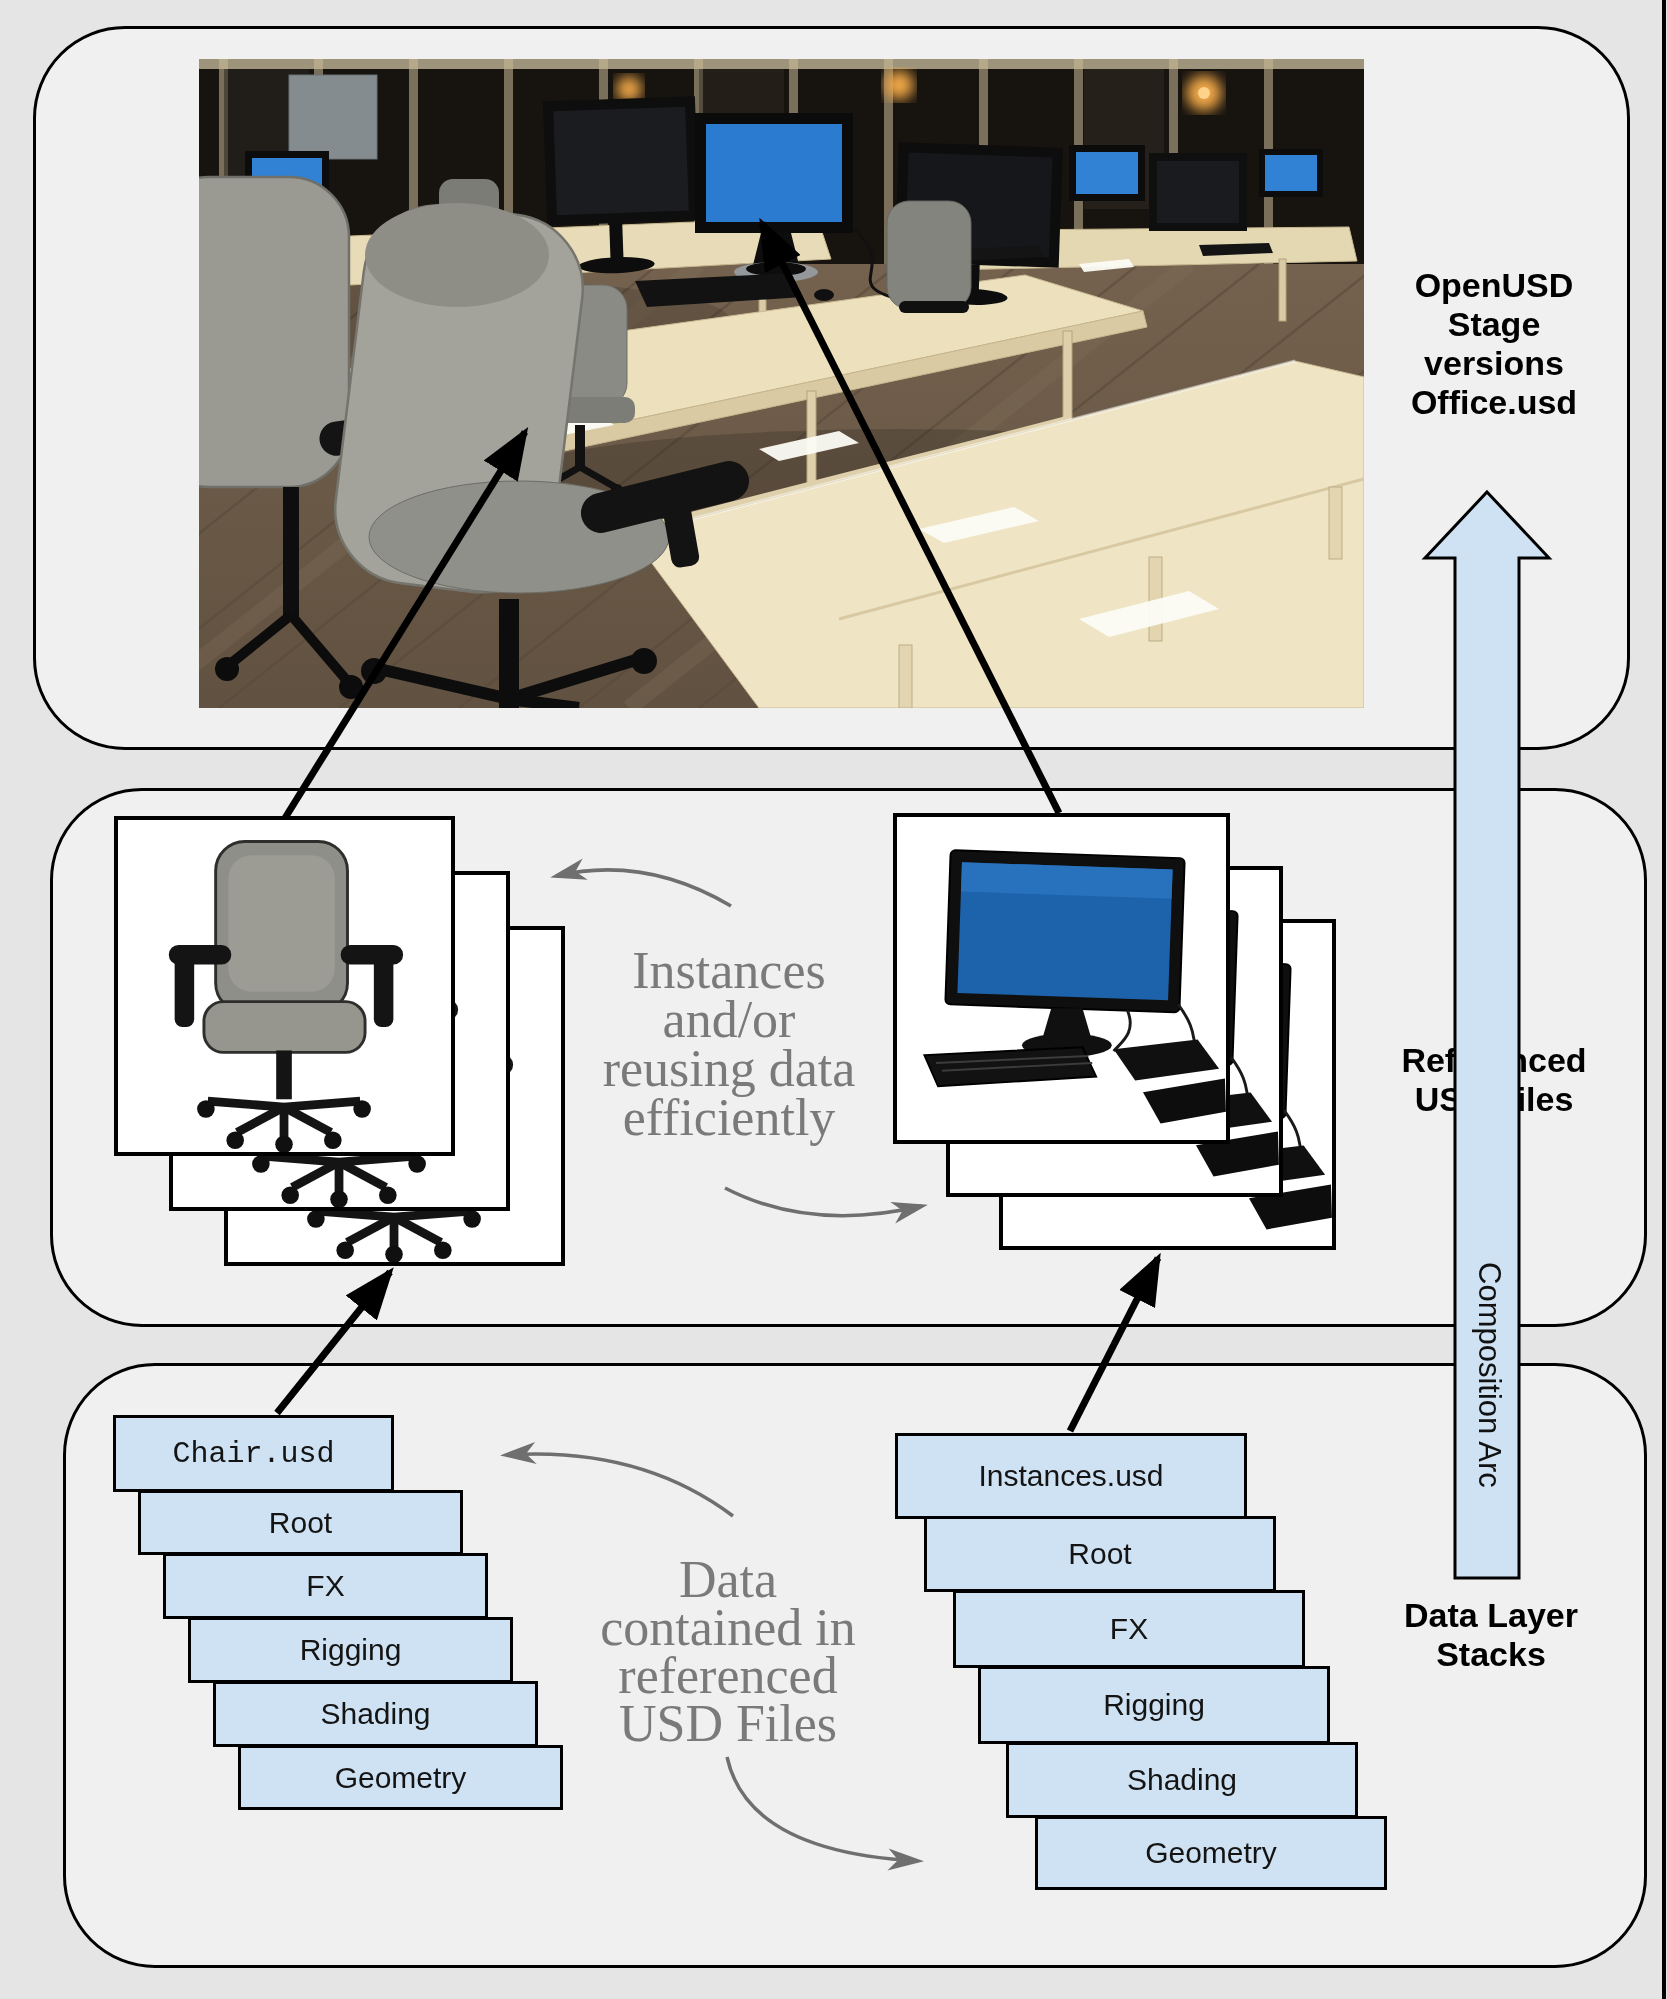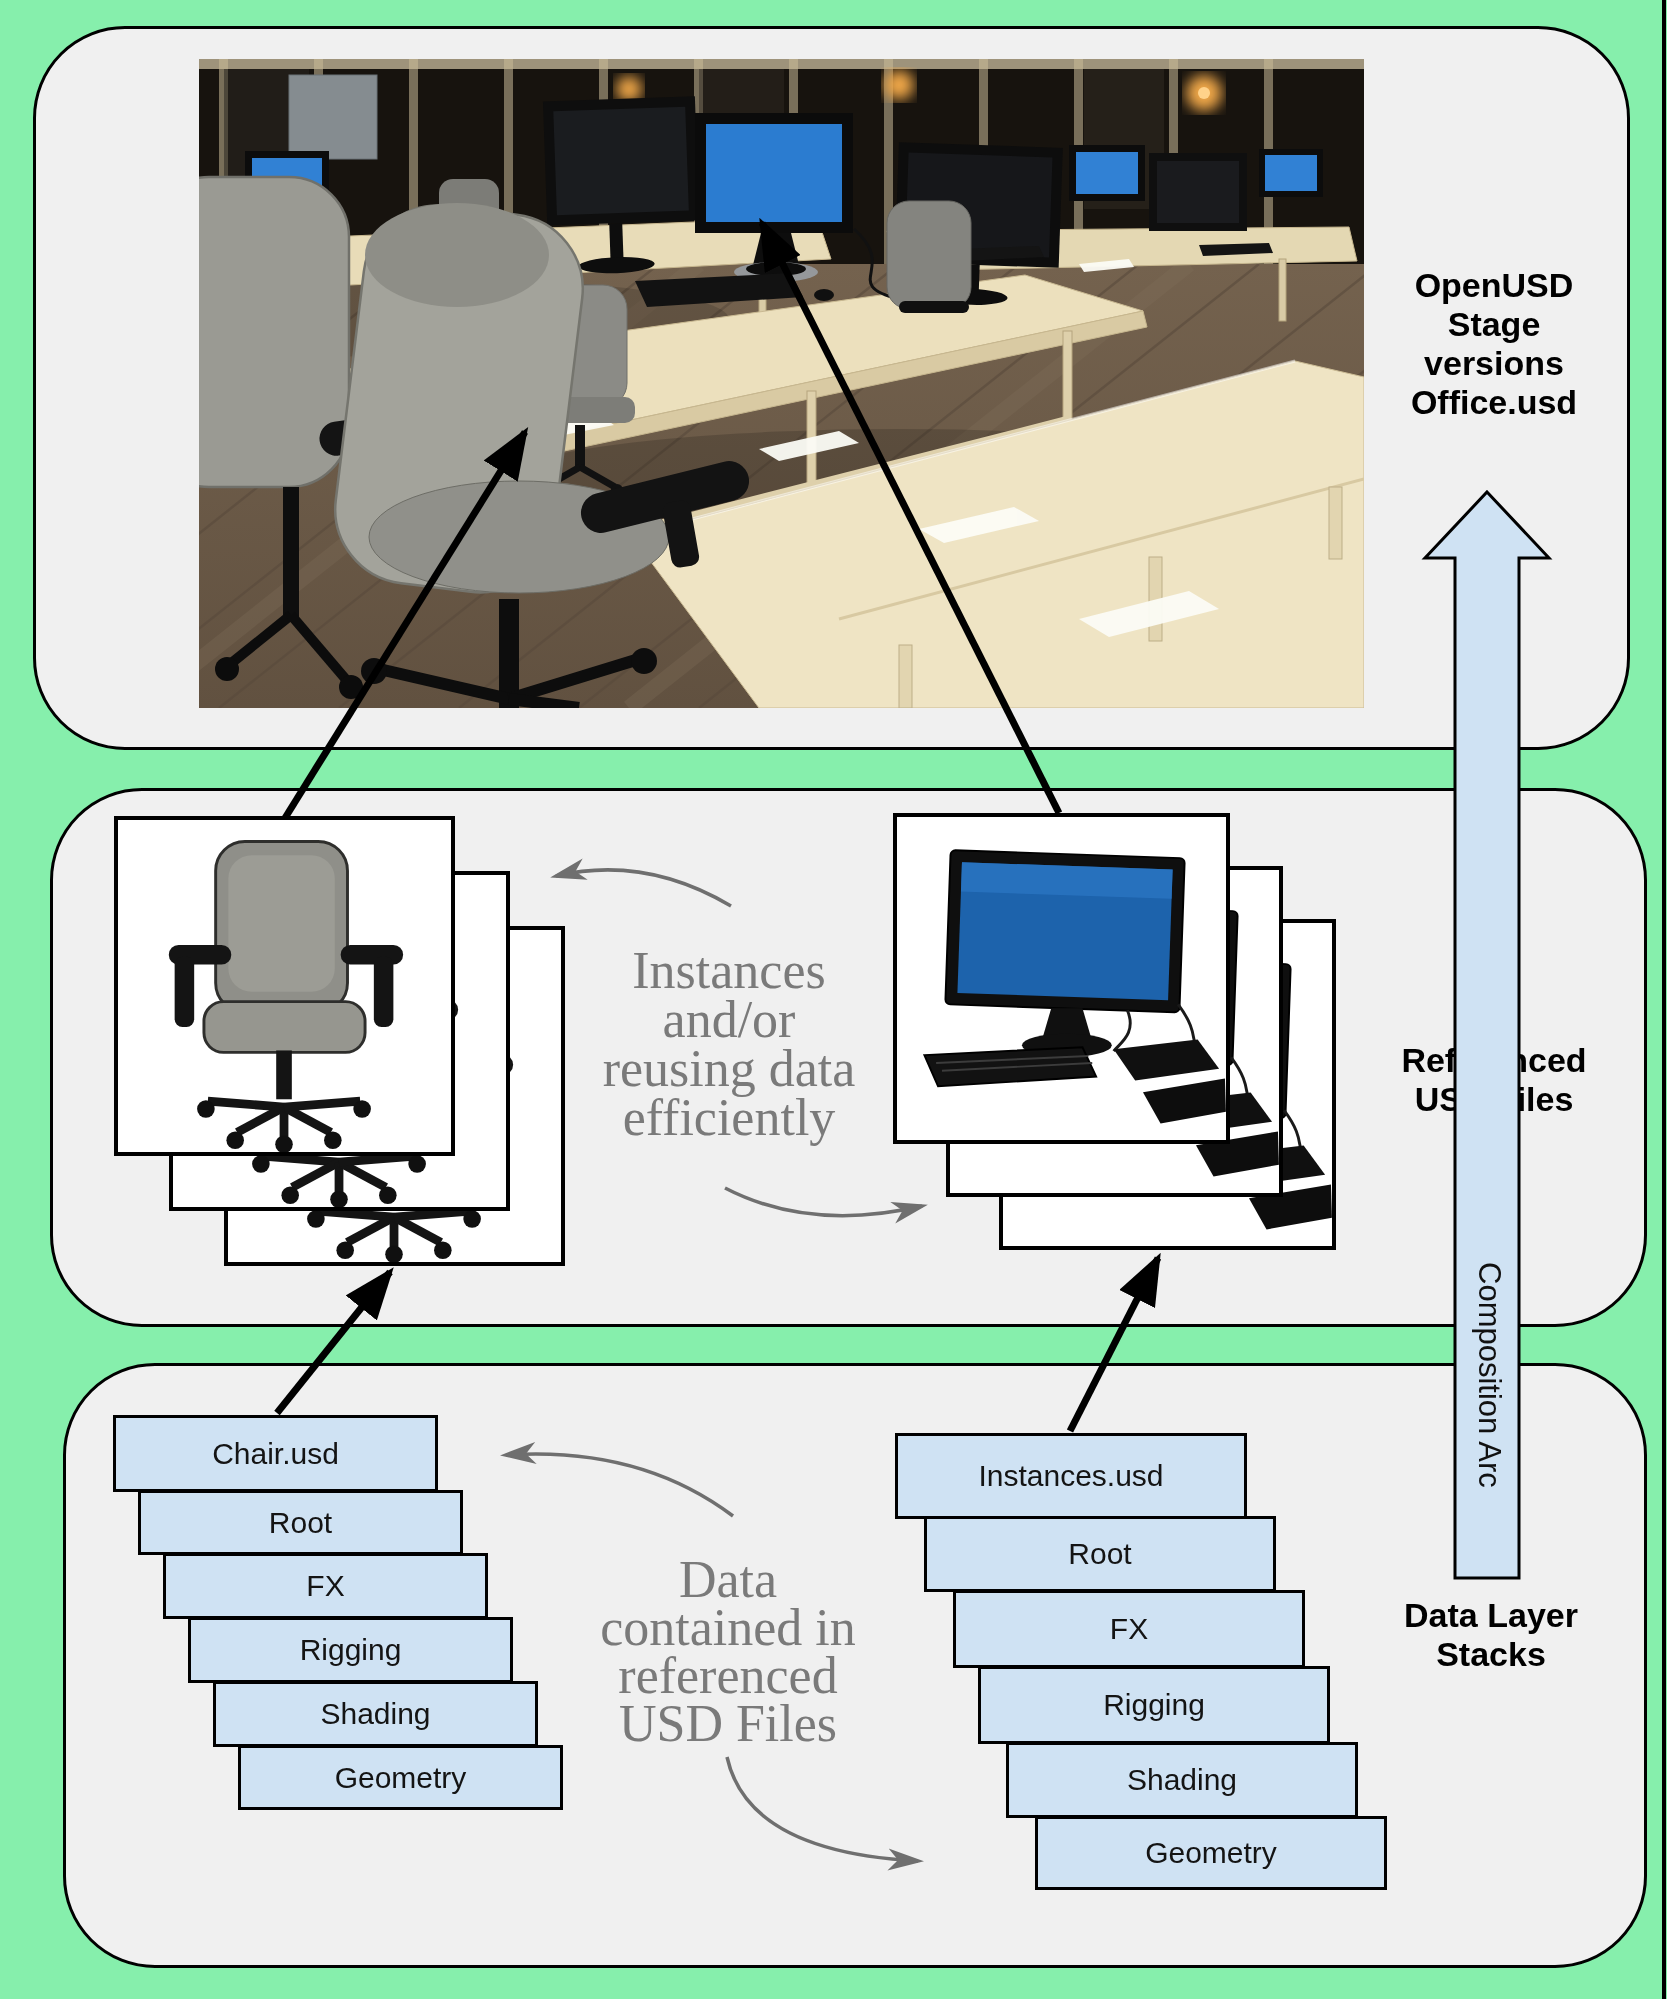--- a/index.html
+++ b/index.html
@@ -1,16 +1,16 @@
 <!DOCTYPE html>
 <html><head>
 <meta charset="utf-8">
 <style>
   html,body{margin:0;padding:0;background:#fff;}
-  .canvas{position:relative;width:1667px;height:1999px;background:#86efac;overflow:hidden;
+  .canvas{position:relative;width:1667px;height:1999px;background:#e5e5e5;overflow:hidden;
           font-family:"Liberation Sans",sans-serif;}
   .sec{position:absolute;background:#f0f0f0;border:3px solid #000;border-radius:92px;box-sizing:border-box;}
   .side-label{position:absolute;text-align:center;font-weight:bold;font-size:34px;color:#000;}
   .side-label div{line-height:39px;}
   .note{position:absolute;text-align:center;font-family:"Liberation Serif",serif;color:#7a7a7a;font-size:52px;}
   #note-mid div{line-height:49px;}
   #note-bot div{line-height:48px;}
   .card{position:absolute;background:#fff;border:4px solid #000;box-sizing:border-box;overflow:hidden;}
   .card svg{position:absolute;left:0;top:0;width:100%;height:100%;}
   .bar{position:absolute;background:#cfe2f3;border:3px solid #000;box-sizing:border-box;
@@ -302,21 +302,21 @@
       </svg>
   </div>
 
   <div class="note" id="note-mid" style="left:569px;top:946px;width:320px;">
     <div>Instances</div>
     <div>and/or</div>
     <div>reusing data</div>
     <div>efficiently</div>
   </div>
 
-  <div class="bar" style="left:113px;top:1415px;width:325px;height:77px;">Chair.usd</div>
+  <div class="bar" style="left:113px;top:1415px;width:281px;height:77px;font-family:Liberation Mono, monospace;">Chair.usd</div>
   <div class="bar" style="left:138px;top:1490px;width:325px;height:65px;">Root</div>
   <div class="bar" style="left:163px;top:1553px;width:325px;height:66px;">FX</div>
   <div class="bar" style="left:188px;top:1617px;width:325px;height:66px;">Rigging</div>
   <div class="bar" style="left:213px;top:1681px;width:325px;height:66px;">Shading</div>
   <div class="bar" style="left:238px;top:1745px;width:325px;height:65px;">Geometry</div>
 
   <div class="bar" style="left:895px;top:1433px;width:352px;height:86px;">Instances.usd</div>
   <div class="bar" style="left:924px;top:1516px;width:352px;height:76px;">Root</div>
   <div class="bar" style="left:953px;top:1590px;width:352px;height:78px;">FX</div>
   <div class="bar" style="left:978px;top:1666px;width:352px;height:78px;">Rigging</div>

